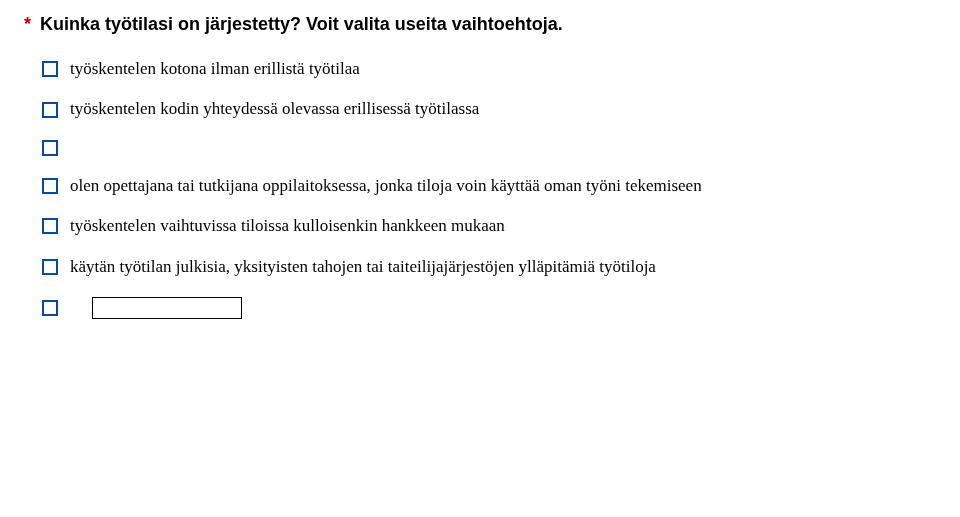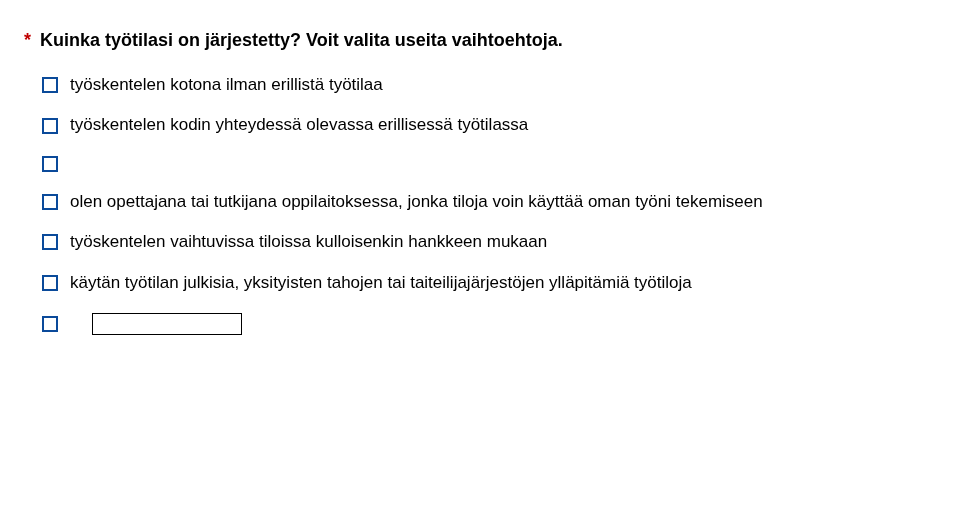--- a/index.html
+++ b/index.html
@@ -6,21 +6,21 @@
   html, body {
     margin: 0;
     padding: 0;
     width: 960px;
     height: 517px;
     font-family: Arial, Helvetica, sans-serif;
     background: #fff;
     color: #000;
   }
   .page {
-    padding: 30px 24px;
+    padding: 14px 24px;
   }
   .question-title {
     font-size: 18px;
     font-weight: bold;
     margin-bottom: 24px;
   }
   .required-star {
     color: #c00000;
     font-weight: bold;
     margin-right: 4px;
@@ -37,20 +37,21 @@
   .checkbox {
     width: 16px;
     height: 16px;
     border: 2px solid #0a4a9a;
     background: #fff;
     flex-shrink: 0;
     margin-right: 12px;
   }
   .option-label {
     line-height: 1.2;
+    font-family: Liberation Serif, serif;
   }
   .other-input {
     margin-left: 22px;
     width: 150px;
     height: 22px;
     border: 1px solid #000;
     background: #fff;
     font-size: 14px;
     padding: 2px 4px;
   }

